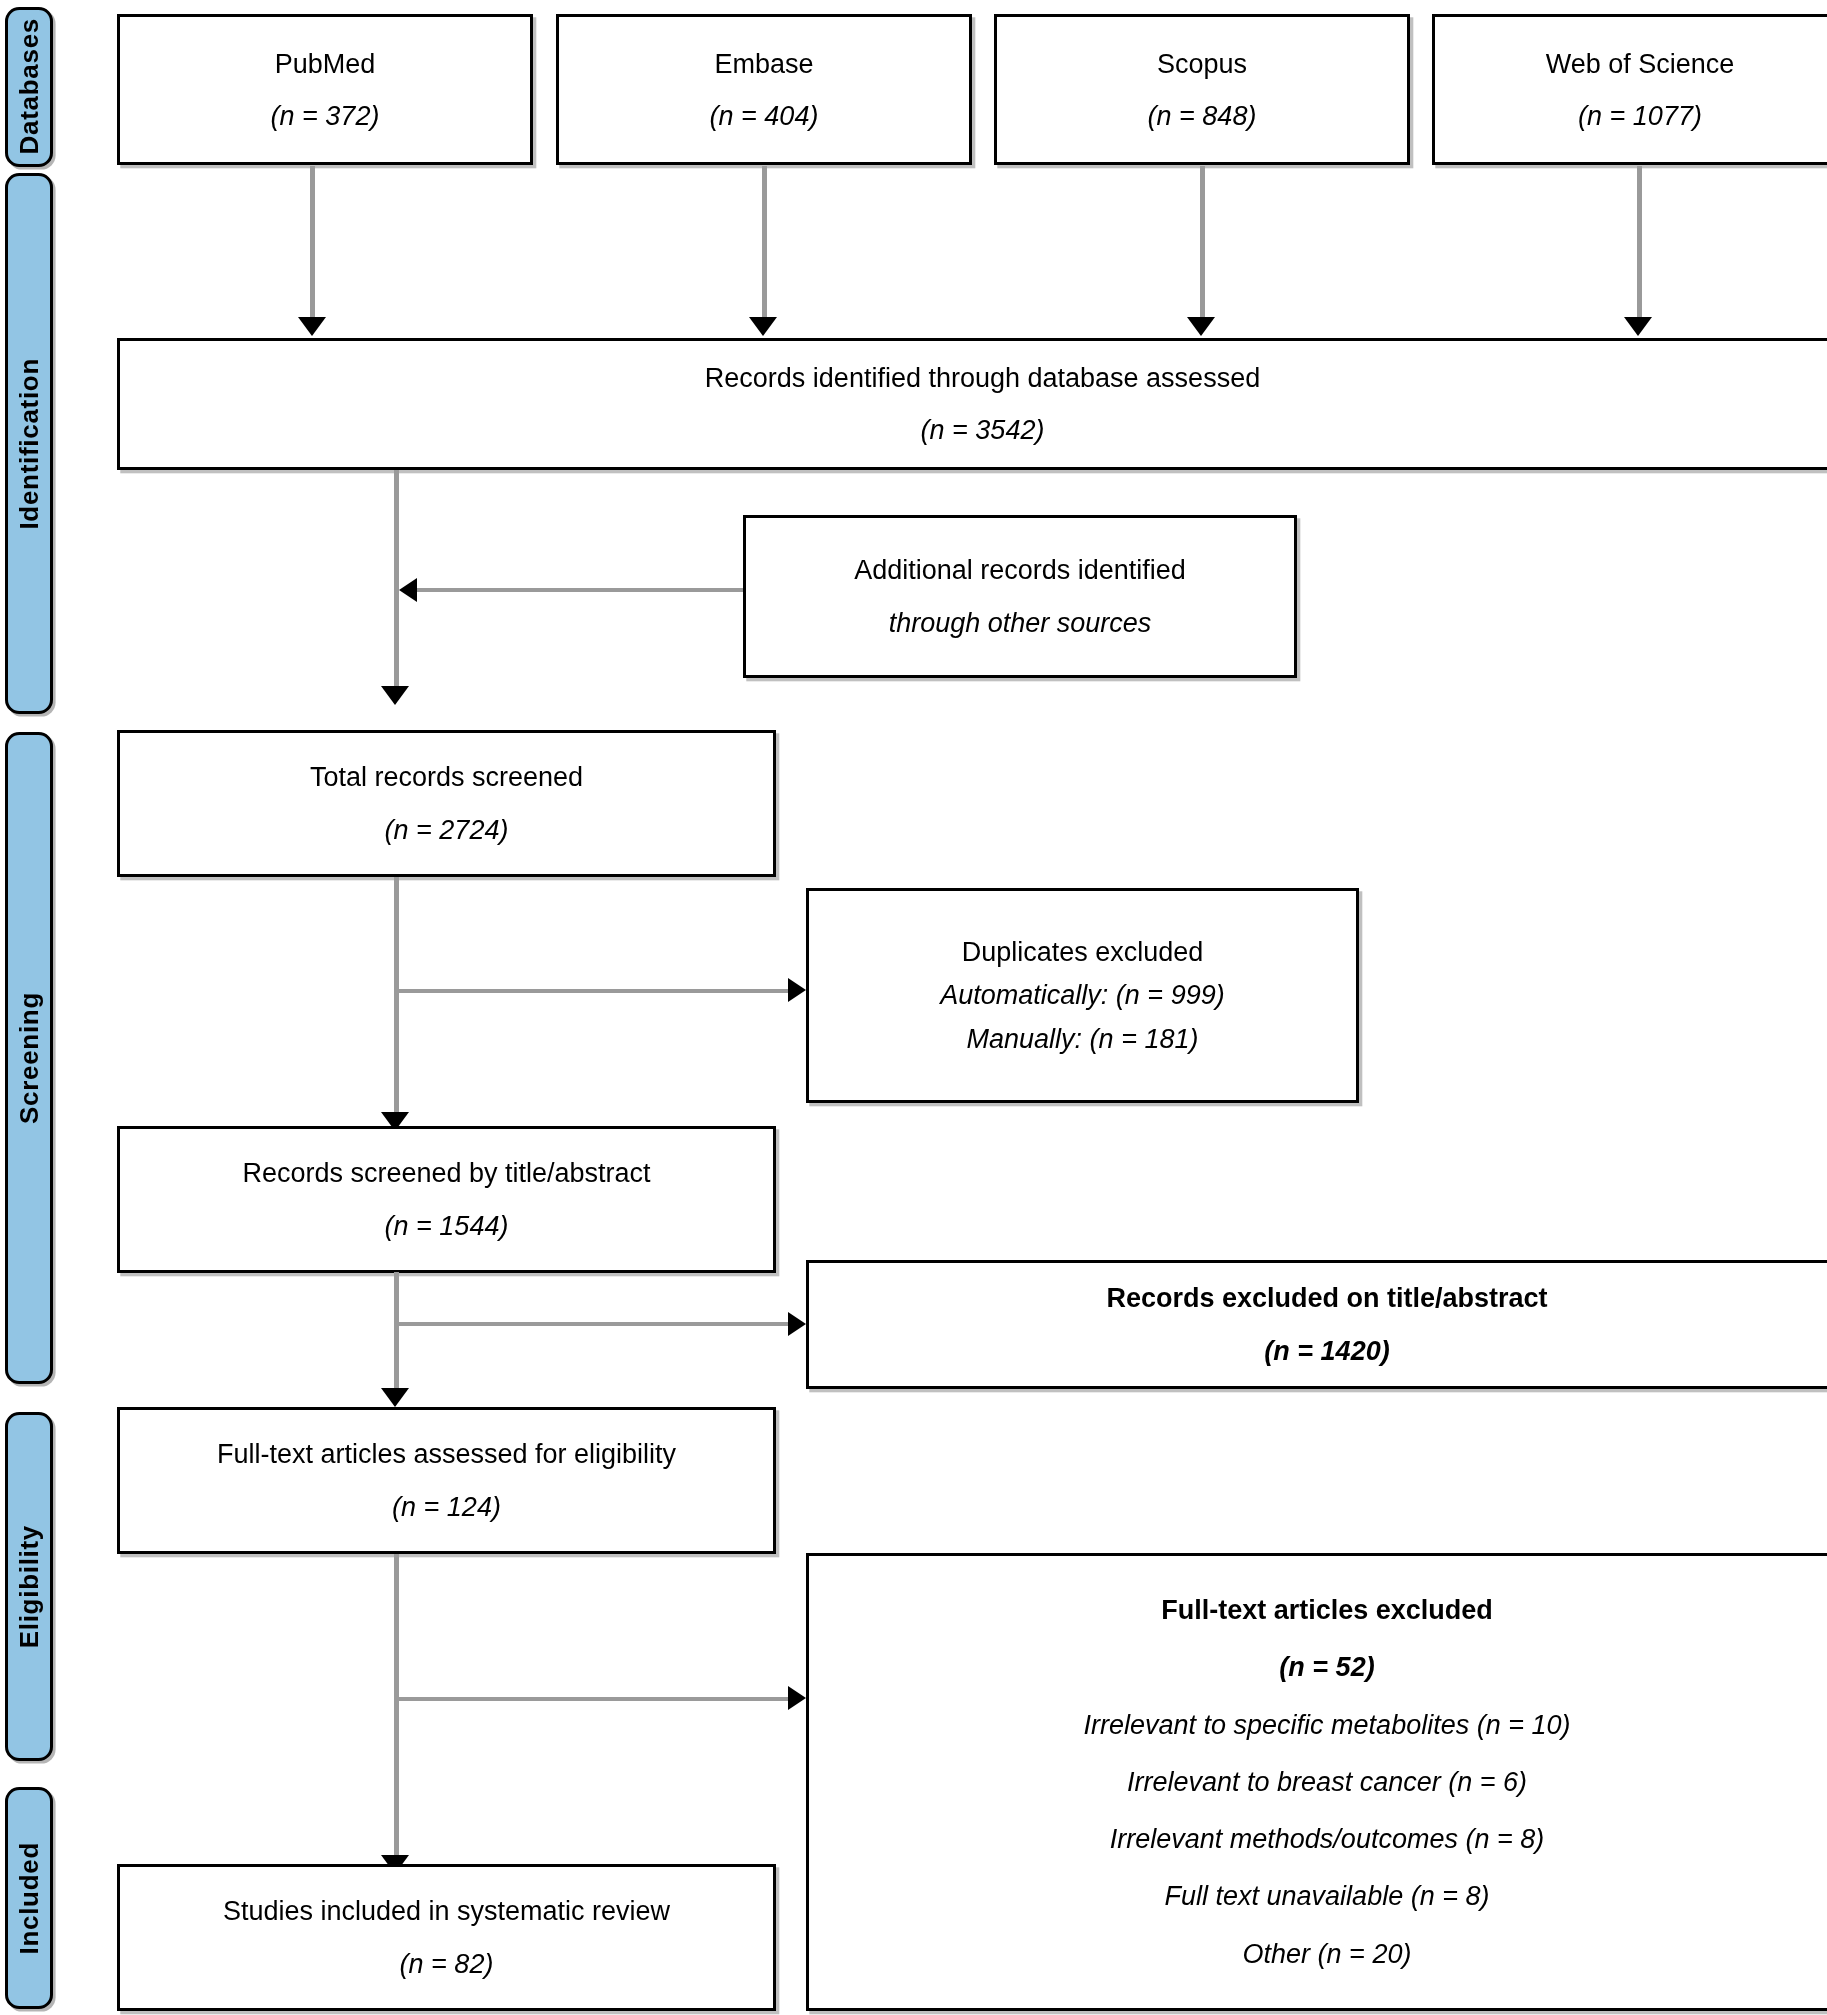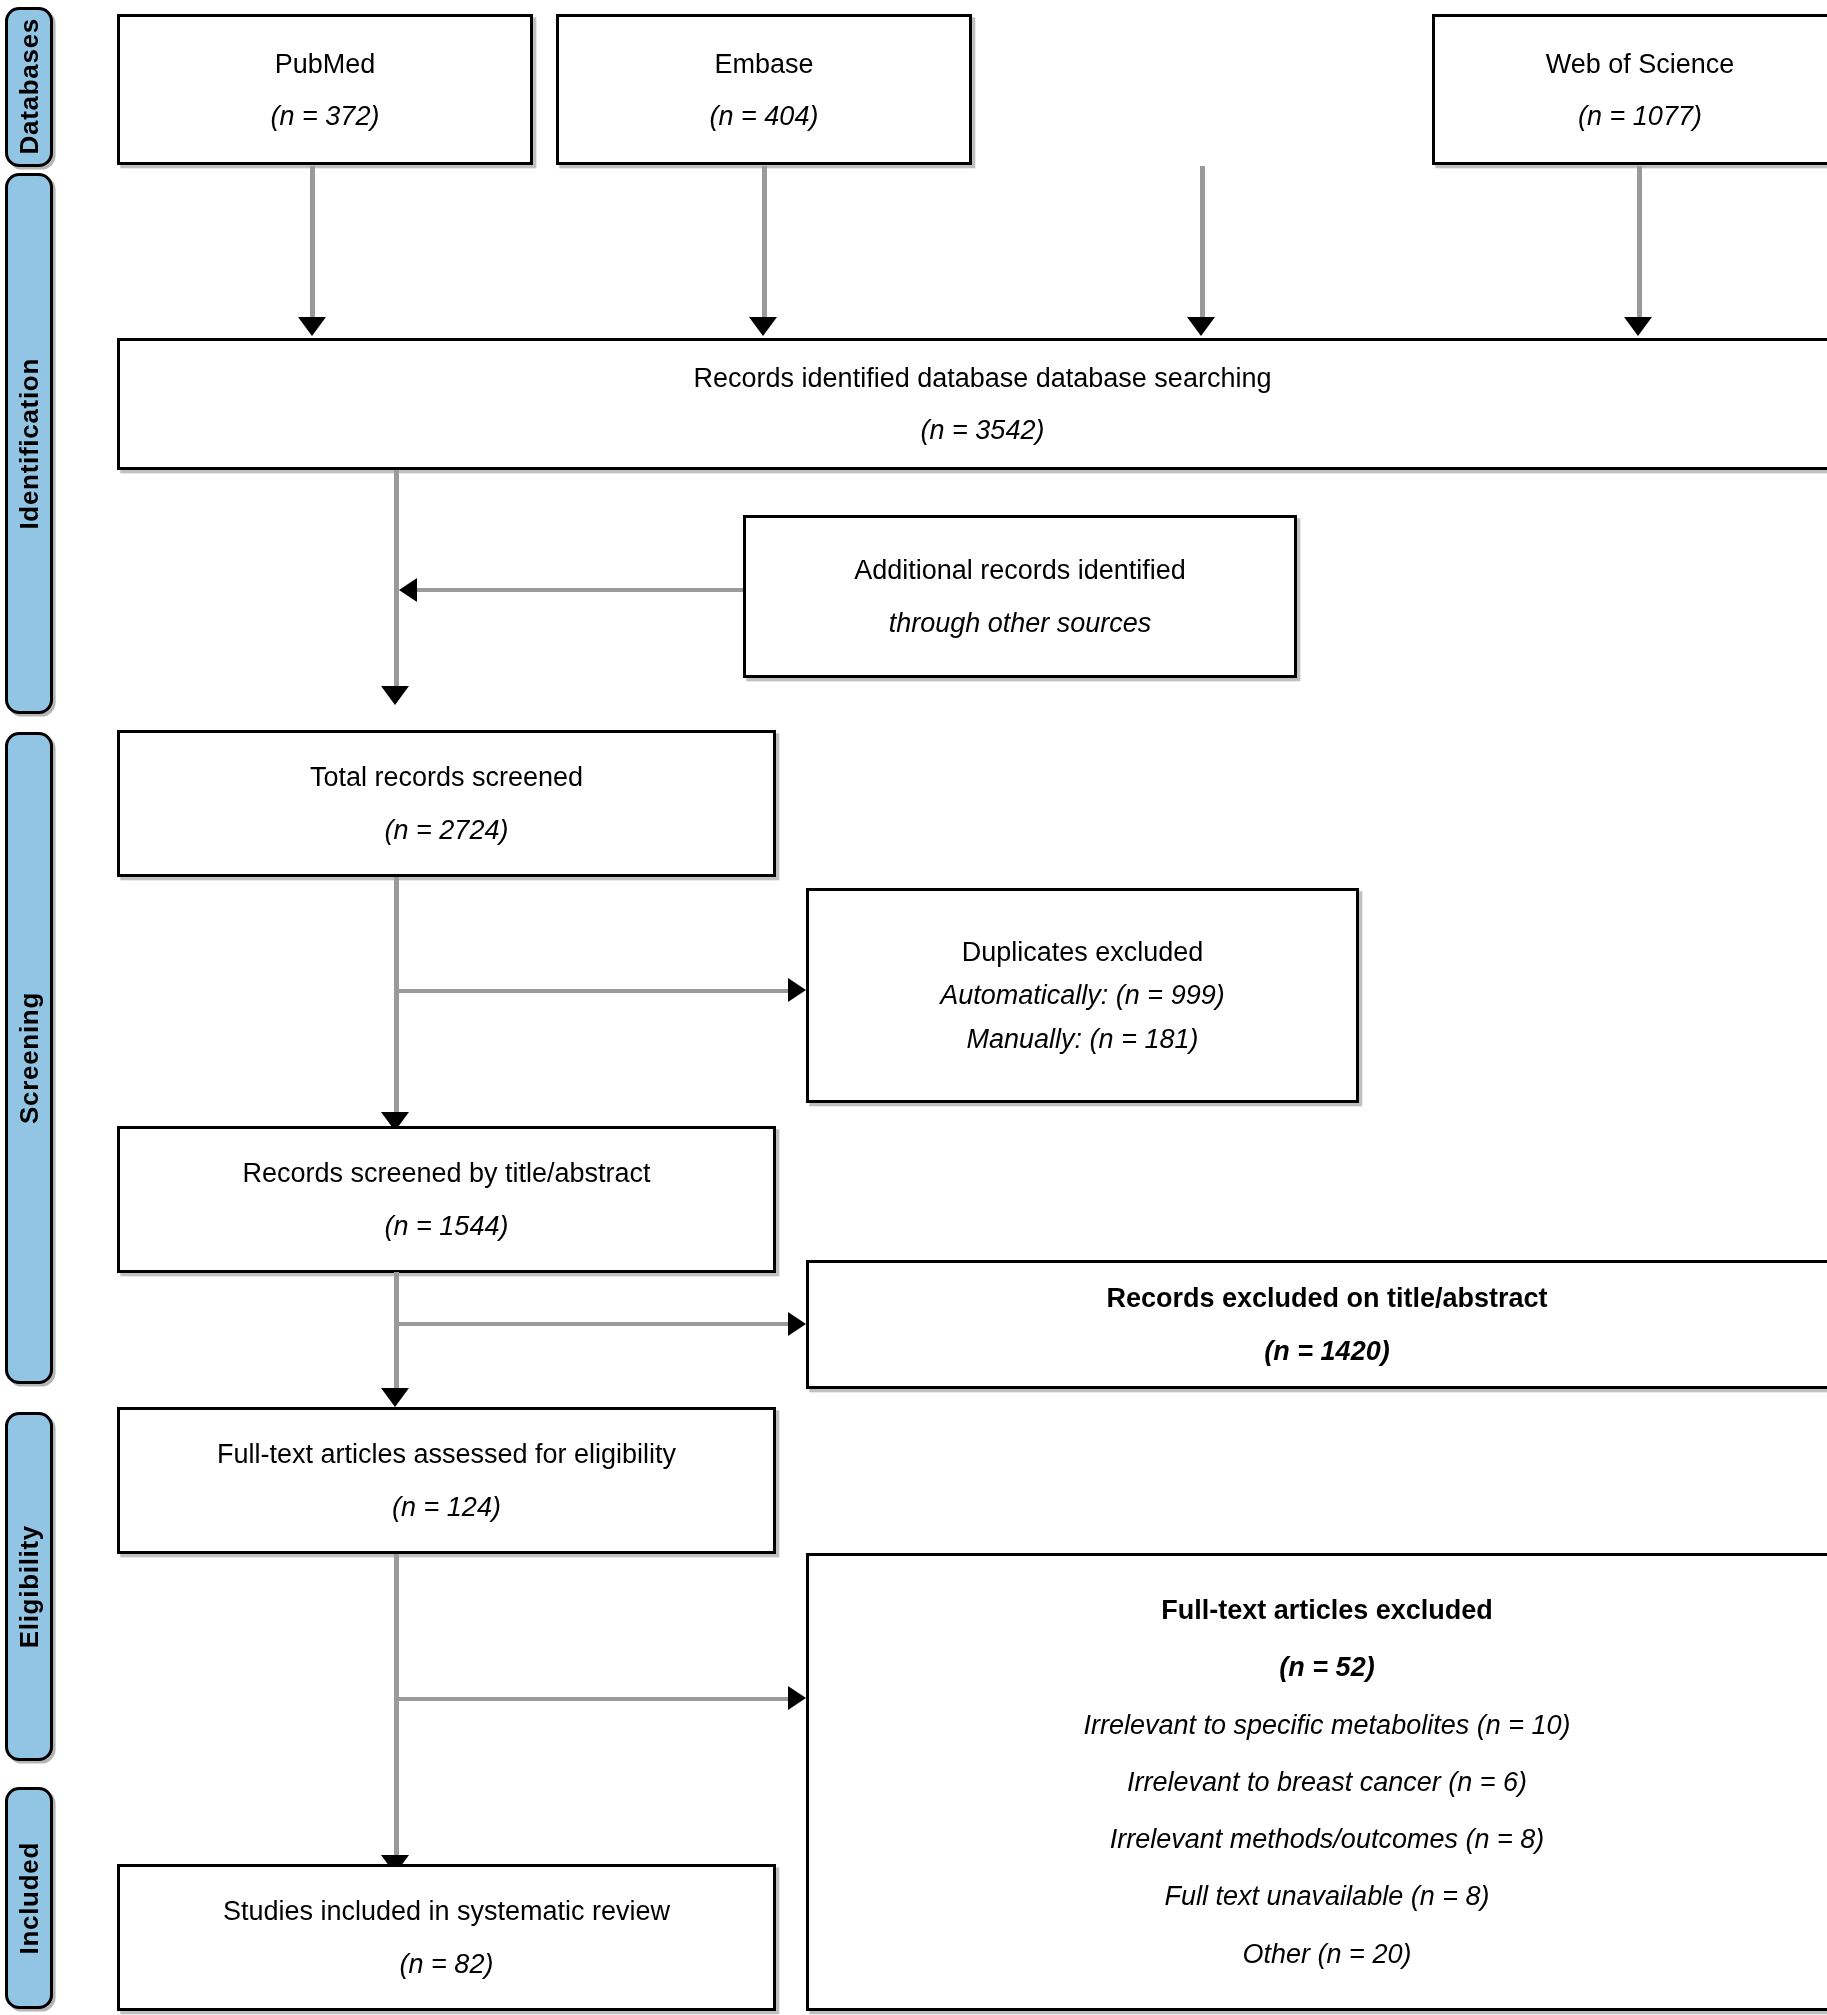--- a/index.html
+++ b/index.html
@@ -120,40 +120,44 @@
   <div class="flow-box" style="left:117px; top:14.3px; width:416px; height:151px;">
     <div class="line">PubMed</div>
     <div class="line">(n = 372)</div>
   </div>
 
   <div class="flow-box" style="left:556px; top:14.3px; width:416px; height:151px;">
     <div class="line">Embase</div>
     <div class="line">(n = 404)</div>
   </div>
 
+  <div class="flow-box" style="left:994px; top:14.3px; width:416px; height:151px;">
+    <div class="line">Scopus</div>
+    <div class="line">(n = 848)</div>
+  </div>
 
   <div class="flow-box" style="left:1432px; top:14.3px; width:416px; height:151px;">
     <div class="line">Web of Science</div>
     <div class="line">(n = 1077)</div>
   </div>
 
   <div class="v-line" style="left:310px; top:166px; height:164px;"></div>
   <div class="arrow-down" style="left:298px; top:317px;"></div>
 
   <div class="v-line" style="left:762px; top:166px; height:164px;"></div>
   <div class="arrow-down" style="left:749px; top:317px;"></div>
 
   <div class="v-line" style="left:1200px; top:166px; height:164px;"></div>
   <div class="arrow-down" style="left:1187px; top:317px;"></div>
 
   <div class="v-line" style="left:1637px; top:166px; height:164px;"></div>
   <div class="arrow-down" style="left:1624px; top:317px;"></div>
 
   <div class="flow-box" style="left:117px; top:338px; width:1731px; height:132px;">
-    <div class="line">Records identified database database searching</div>
+    <div class="line">Records identified through database assessed</div>
     <div class="line">(n = 3542)</div>
   </div>
 
   <div class="flow-box" style="left:743px; top:515px; width:554px; height:163px;">
     <div class="line">Additional records identified</div>
     <div class="line">through other sources</div>
   </div>
 
   <div class="h-line" style="left:417px; top:588px; width:326px;"></div>
   <div class="arrow-left" style="left:399px; top:578px;"></div>

